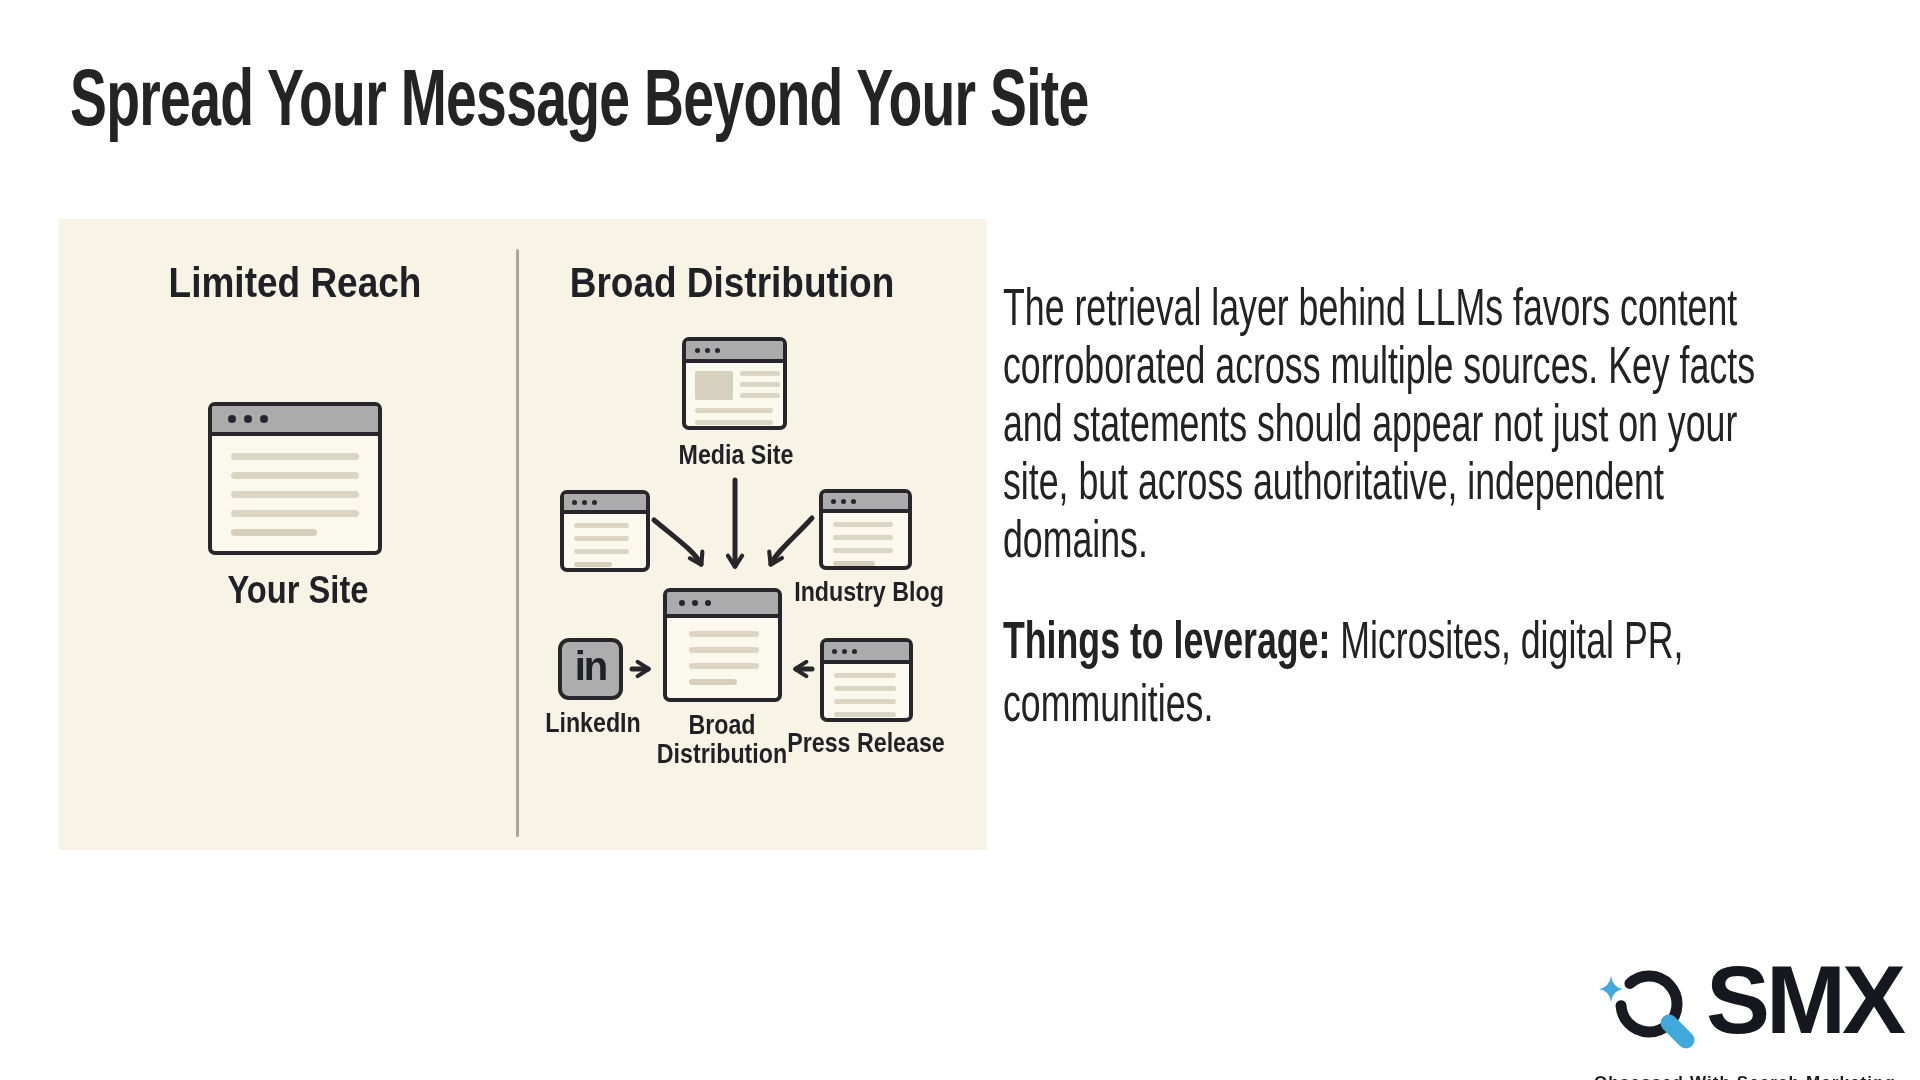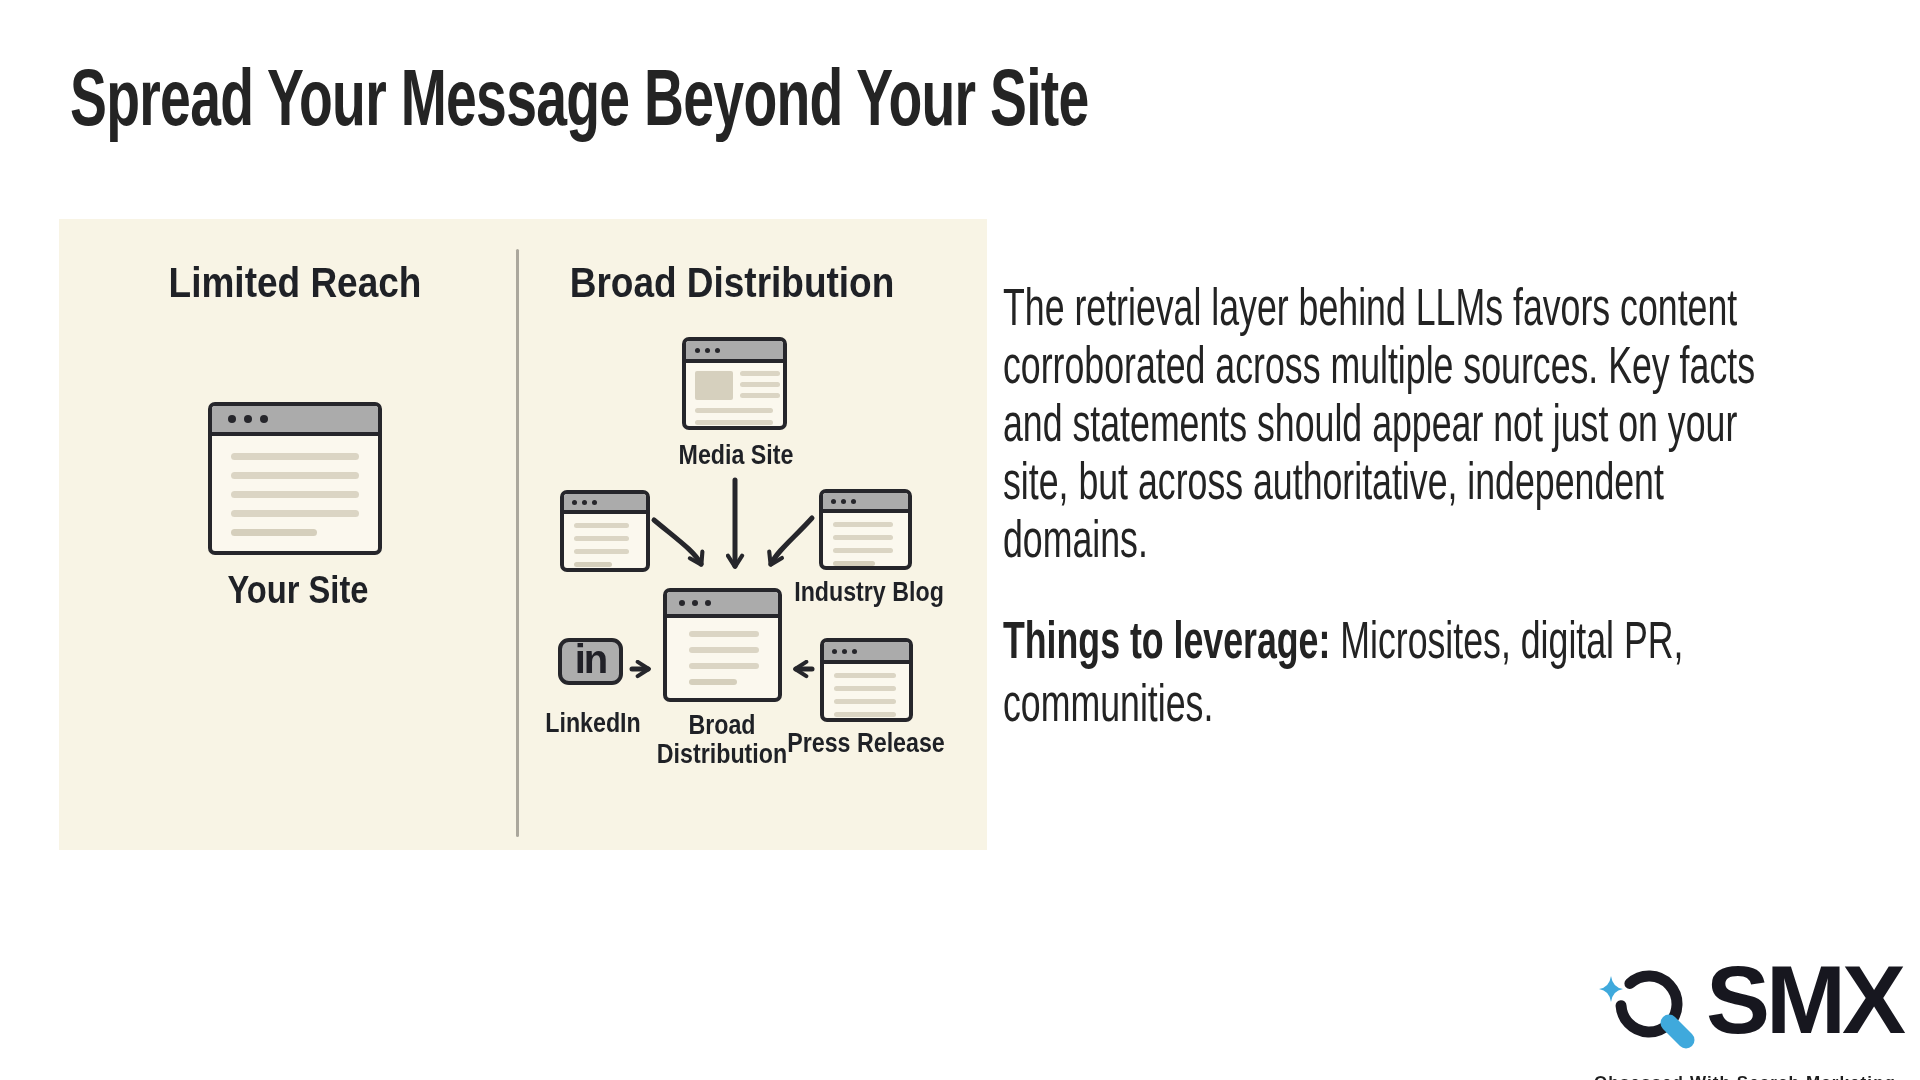--- a/index.html
+++ b/index.html
@@ -43,21 +43,21 @@
   }
   .titlebar{
     background:#ABABAB;border-bottom:4px solid #26262B;
     display:flex;align-items:center;box-sizing:border-box;
   }
   .dot{border-radius:50%;background:#26262B;flex:0 0 auto;}
   .bline{background:#DBD5C4;border-radius:4px;}
 
   
   .linkedin{
-    left:558px;top:638px;width:65px;height:47px;box-sizing:border-box;
+    left:558px;top:638px;width:65px;height:62px;box-sizing:border-box;
     background:#ADADAD;border:4px solid #26262B;border-radius:11px;
     display:flex;align-items:center;justify-content:center;
   }
   .linkedin span{
     font-size:40px;font-weight:800;color:#202027;
     letter-spacing:-2px;line-height:1;transform:translateY(-3px);
   }
 
   
   .rcol{

